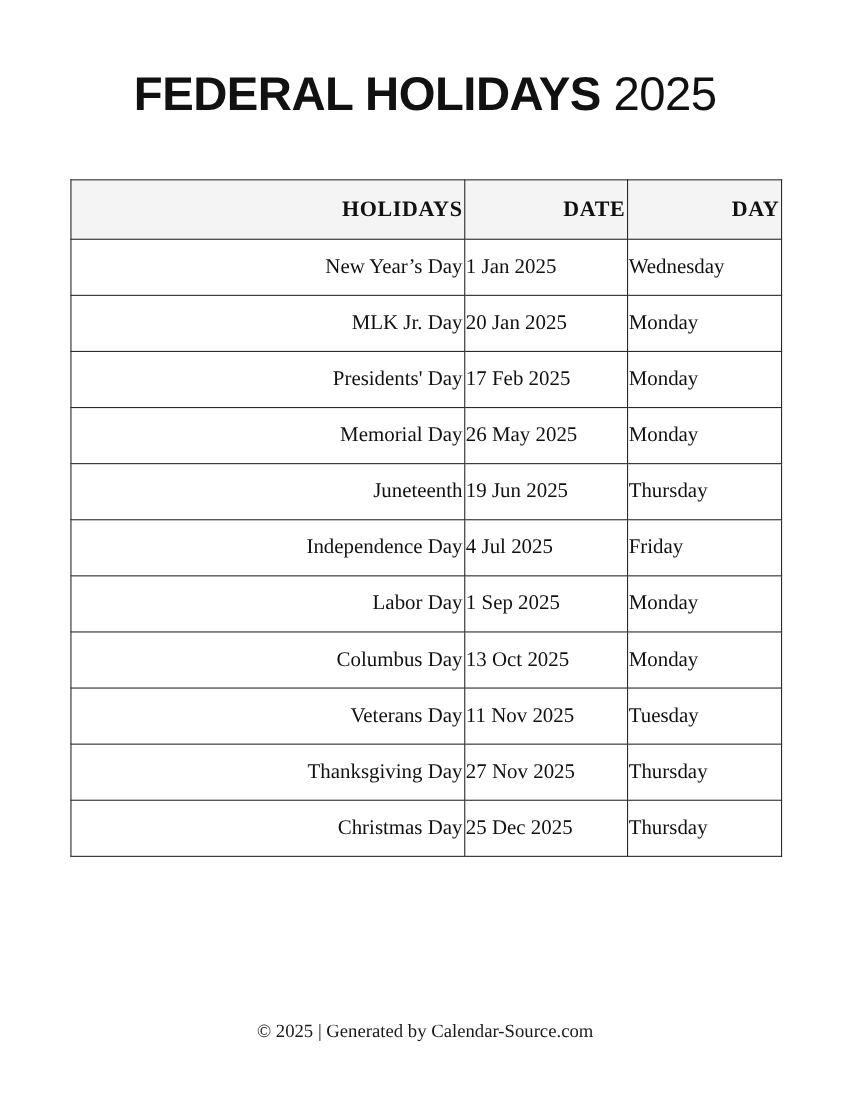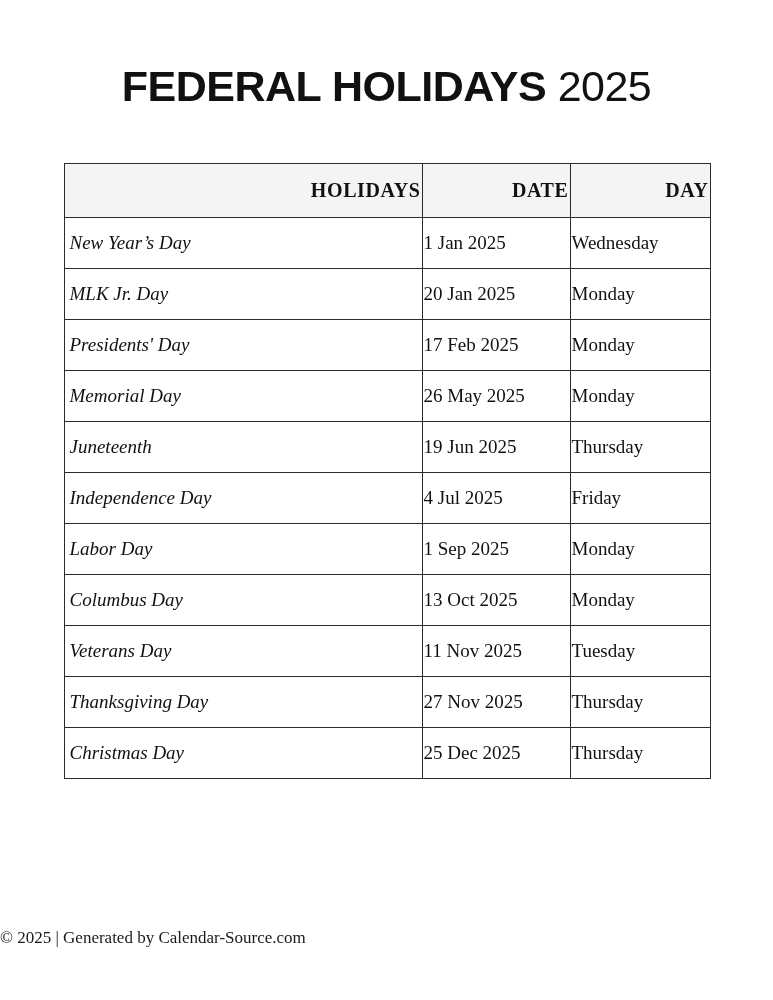--- a/index.html
+++ b/index.html
@@ -61,32 +61,32 @@
     font-size: 20px;
     letter-spacing: 0.6px;
     text-align: right;
     height: 51px;
   }
   col.c-holiday { width: 358px; }
   col.c-date { width: 148px; }
   col.c-day { width: 140px; }
 
   td.holiday-cell {
-    text-align: left;
+    text-align: right;
     padding-left: 5px;
-    font-style: italic;
   }
   td.date-cell,
   td.day-cell {
   }
   .footer {
     position: absolute;
     left: 0;
     right: 0;
     bottom: 52px;
+    text-align: center;
     font-size: 17px;
     color: #1a1a1a;
   }
 </style>
 </head>
 <body>
 
 <div class="page">
 
   <h1 class="title">

